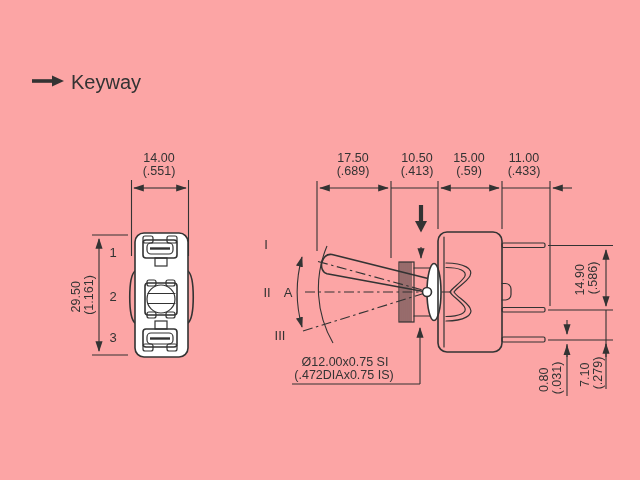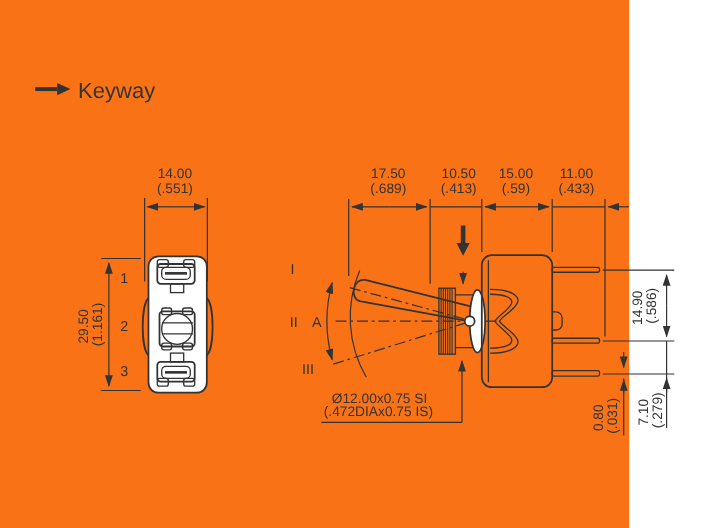--- a/index.html
+++ b/index.html
@@ -1,16 +1,16 @@
 <!DOCTYPE html>
 <html><head>
 <meta charset="utf-8">
 <style>
   html,body{margin:0;padding:0;background:#ffffff;}
-  .stage{width:572px;height:480px;background:#f97316;position:relative;font-family:"Liberation Sans",sans-serif;}
+  .stage{width:640px;height:480px;background:#fca5a5;position:relative;font-family:"Liberation Sans",sans-serif;}
   svg{display:block;}
   .obj{stroke:#333;stroke-width:1.6;fill:none;stroke-linecap:round;stroke-linejoin:round;}
   .obj-thin{stroke:#333;stroke-width:1.2;fill:none;stroke-linecap:round;}
   .dim{stroke:#333;stroke-width:1.1;fill:none;}
   .cl{stroke:#333;stroke-width:1.1;fill:none;stroke-dasharray:10 3.5 2.5 3.5;}
   .hatch{stroke:#333;stroke-width:1;fill:none;}
   .whitefill{fill:#fff;stroke:#333;stroke-width:1.6;}
   text{fill:#333;font-family:"Liberation Sans",sans-serif;}
   .dimtxt{font-size:12.5px;}
   .lbltxt{font-size:13px;}

